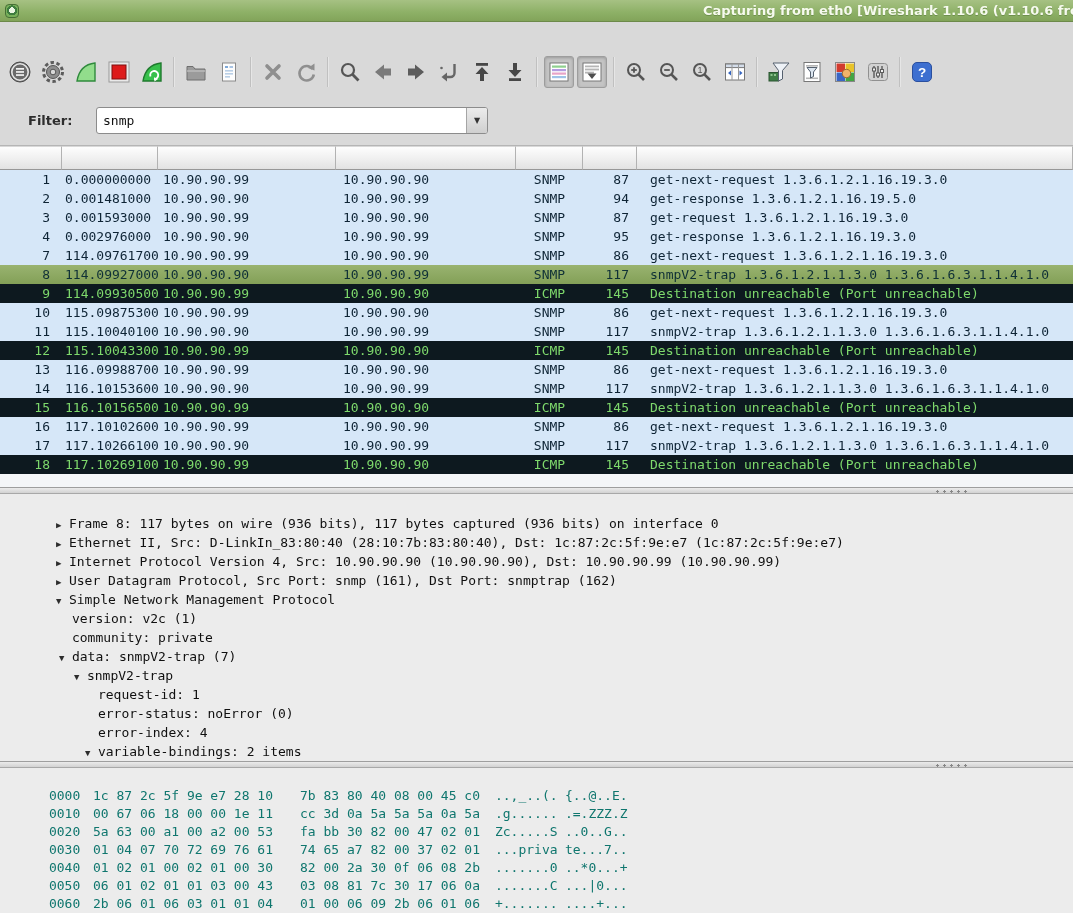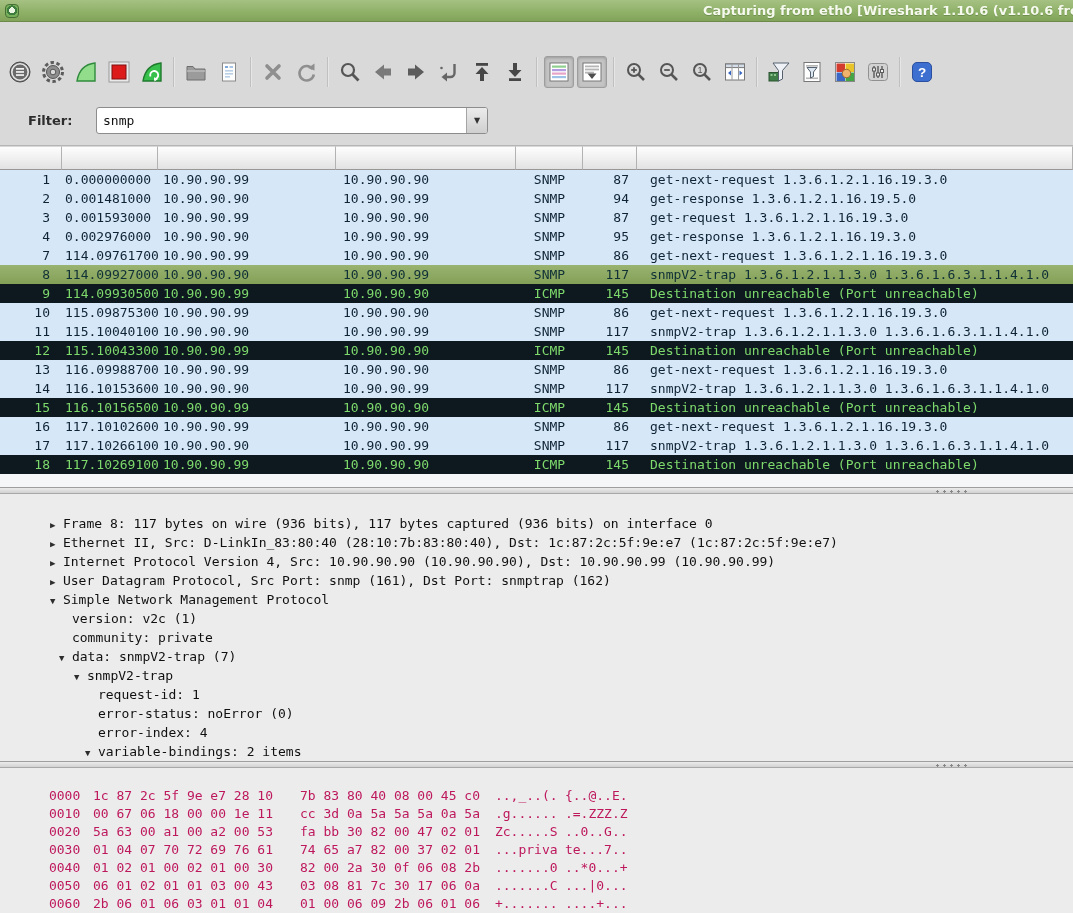--- a/index.html
+++ b/index.html
@@ -108,27 +108,27 @@
   #splitter1 { top:487px; }
   #splitter2 { top:761px; }
   
   .details {
     position:absolute; left:0; top:494px; width:1073px; height:267px;
     background:#ececec; overflow:hidden; padding-top:1px;
     font-family:"DejaVu Sans Mono","Liberation Mono",monospace; font-size:13px; color:#101010;
   }
   .dline { height:19px; line-height:19px; white-space:pre; }
   .tri { display:inline-block; width:13px; font-size:9px; color:#2d2d2d; vertical-align:0.5px; }
-  .ind0{padding-left:3px} .ind1{padding-left:12px} .ind2{padding-left:27px}
+  .ind0{padding-left:9px} .ind1{padding-left:12px} .ind2{padding-left:27px}
   .ind3{padding-left:38px} .ind4{padding-left:49px}
   
   .hexpane {
     position:absolute; left:0; top:768px; width:1073px; height:145px;
     background:#ececec; overflow:hidden; padding:1px 0 0 2px;
-    font-family:"DejaVu Sans Mono","Liberation Mono",monospace; font-size:13px; color:#be185d;
+    font-family:"DejaVu Sans Mono","Liberation Mono",monospace; font-size:13px; color:#0f766e;
   }
   .hxrow { height:18px; line-height:18px; white-space:pre; }
   .hxo{display:inline-block; width:44px;} .hx1{display:inline-block; width:207px;}
   .hx2{display:inline-block; width:195px;} .hxa1{display:inline-block; width:70px;}
   .hxa2{display:inline-block;}
 </style>
 </head>
 <body>
 
 <div class="titlebar">

